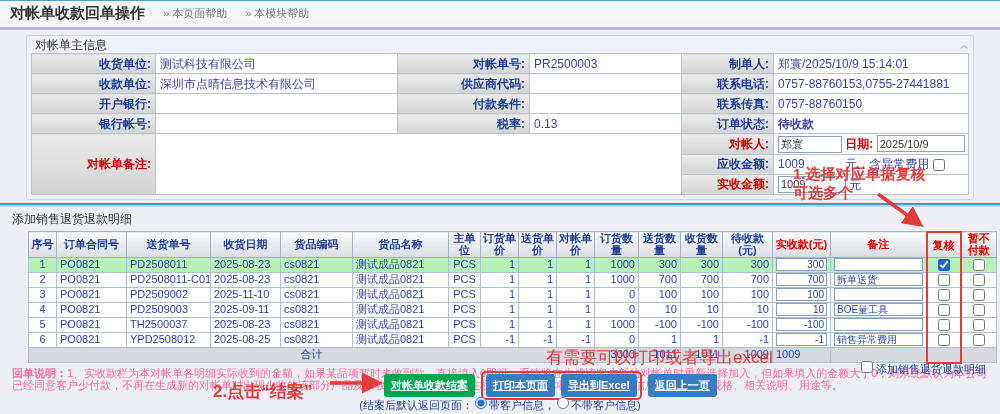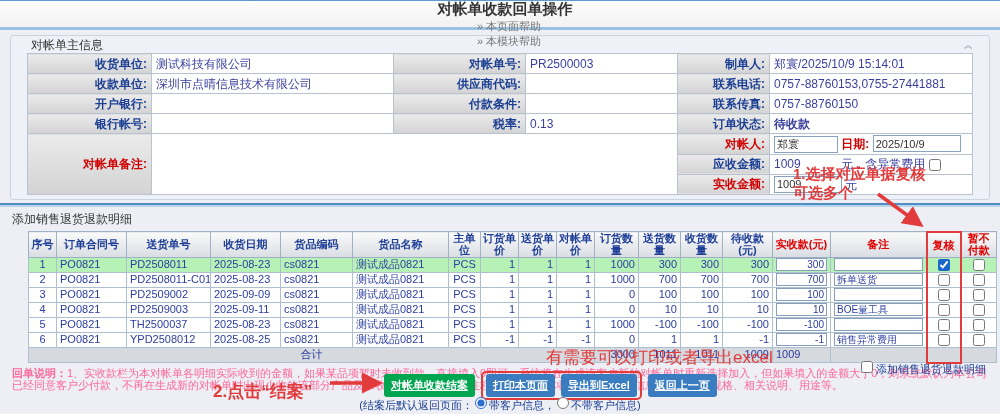--- a/index.html
+++ b/index.html
@@ -3,29 +3,29 @@
 <meta charset="utf-8">
 <style>
   html,body{margin:0;padding:0;}
   body{width:1000px;height:414px;overflow:hidden;background:#edeff4;
        font-family:"Liberation Sans","DejaVu Sans",sans-serif;}
   #page{position:relative;width:1000px;height:414px;}
 
   
   .topbar{height:27px;background:linear-gradient(#fdfdfd,#f2f2f2);
           border-bottom:3px solid #9cc2e2;box-shadow:0 1px 0 #5e9bd1 inset;
-          display:flex;align-items:center;flex-direction:column;}
+          display:flex;align-items:center;}
   .topbar .title{font-size:15px;font-weight:bold;color:#333;margin-left:10px;}
   .topbar .help{font-size:11px;color:#777;margin-left:18px;cursor:pointer;}
   .topbar .right{margin-left:auto;margin-right:10px;font-size:11px;color:#999;display:flex;align-items:center;gap:6px;}
   .topbar .back{color:#445;cursor:pointer;}
   .topbar .crumb{color:#999;cursor:pointer;}
 
   
-  .panel{margin:5px 10px 0;background:#eef1f7;border:1px solid #ccd4e1;border-radius:3px;padding:2px 16px 4px;}
+  .panel{margin:5px 26px 0;background:#eef1f7;border:1px solid #ccd4e1;border-radius:3px;padding:2px 4px 4px;}
   .sec-title{font-size:12px;color:#333;height:15px;line-height:15px;padding-left:4px;display:flex;}
   .collapse{margin-left:auto;color:#8899aa;font-size:9px;cursor:pointer;}
   table.main{width:100%;border-collapse:collapse;table-layout:fixed;}
   table.main td{border:1px solid #b9c2cf;height:17px;font-size:12px;line-height:14px;
                 overflow:hidden;white-space:nowrap;}
   td.lb{background:linear-gradient(#ebebeb,#d3d3d3);color:#1c3f94;font-weight:bold;
         text-align:right;padding-right:4px;}
   td.lb.red{color:#d00000;}
   td.vl{background:#fff;color:#3a3f9d;padding-left:4px;}
   .purple{color:#7d3ca3;}
@@ -257,21 +257,21 @@
       <td class="inpcell"><input class="ci num-in" value="700" style=""></td>
       <td class="inpcell"><input class="ci" value="拆单送货" style=""></td>
       <td class="ctr col-review"><input type="checkbox" class="cb" style=""></td>
       <td class="ctr"><input type="checkbox" class="cb" style=""></td>
     </tr>
 
     <tr>
       <td class="ctr">3</td>
       <td>PO0821</td>
       <td>PD2509002</td>
-      <td>2025-09-09</td>
+      <td>2025-11-10</td>
       <td>cs0821</td>
       <td class="pname">测试成品0821</td>
       <td class="ctr">PCS</td>
       <td class="num">1</td>
       <td class="num">1</td>
       <td class="num">1</td>
       <td class="num">0</td>
       <td class="num">100</td>
       <td class="num">100</td>
       <td class="num">100</td>

